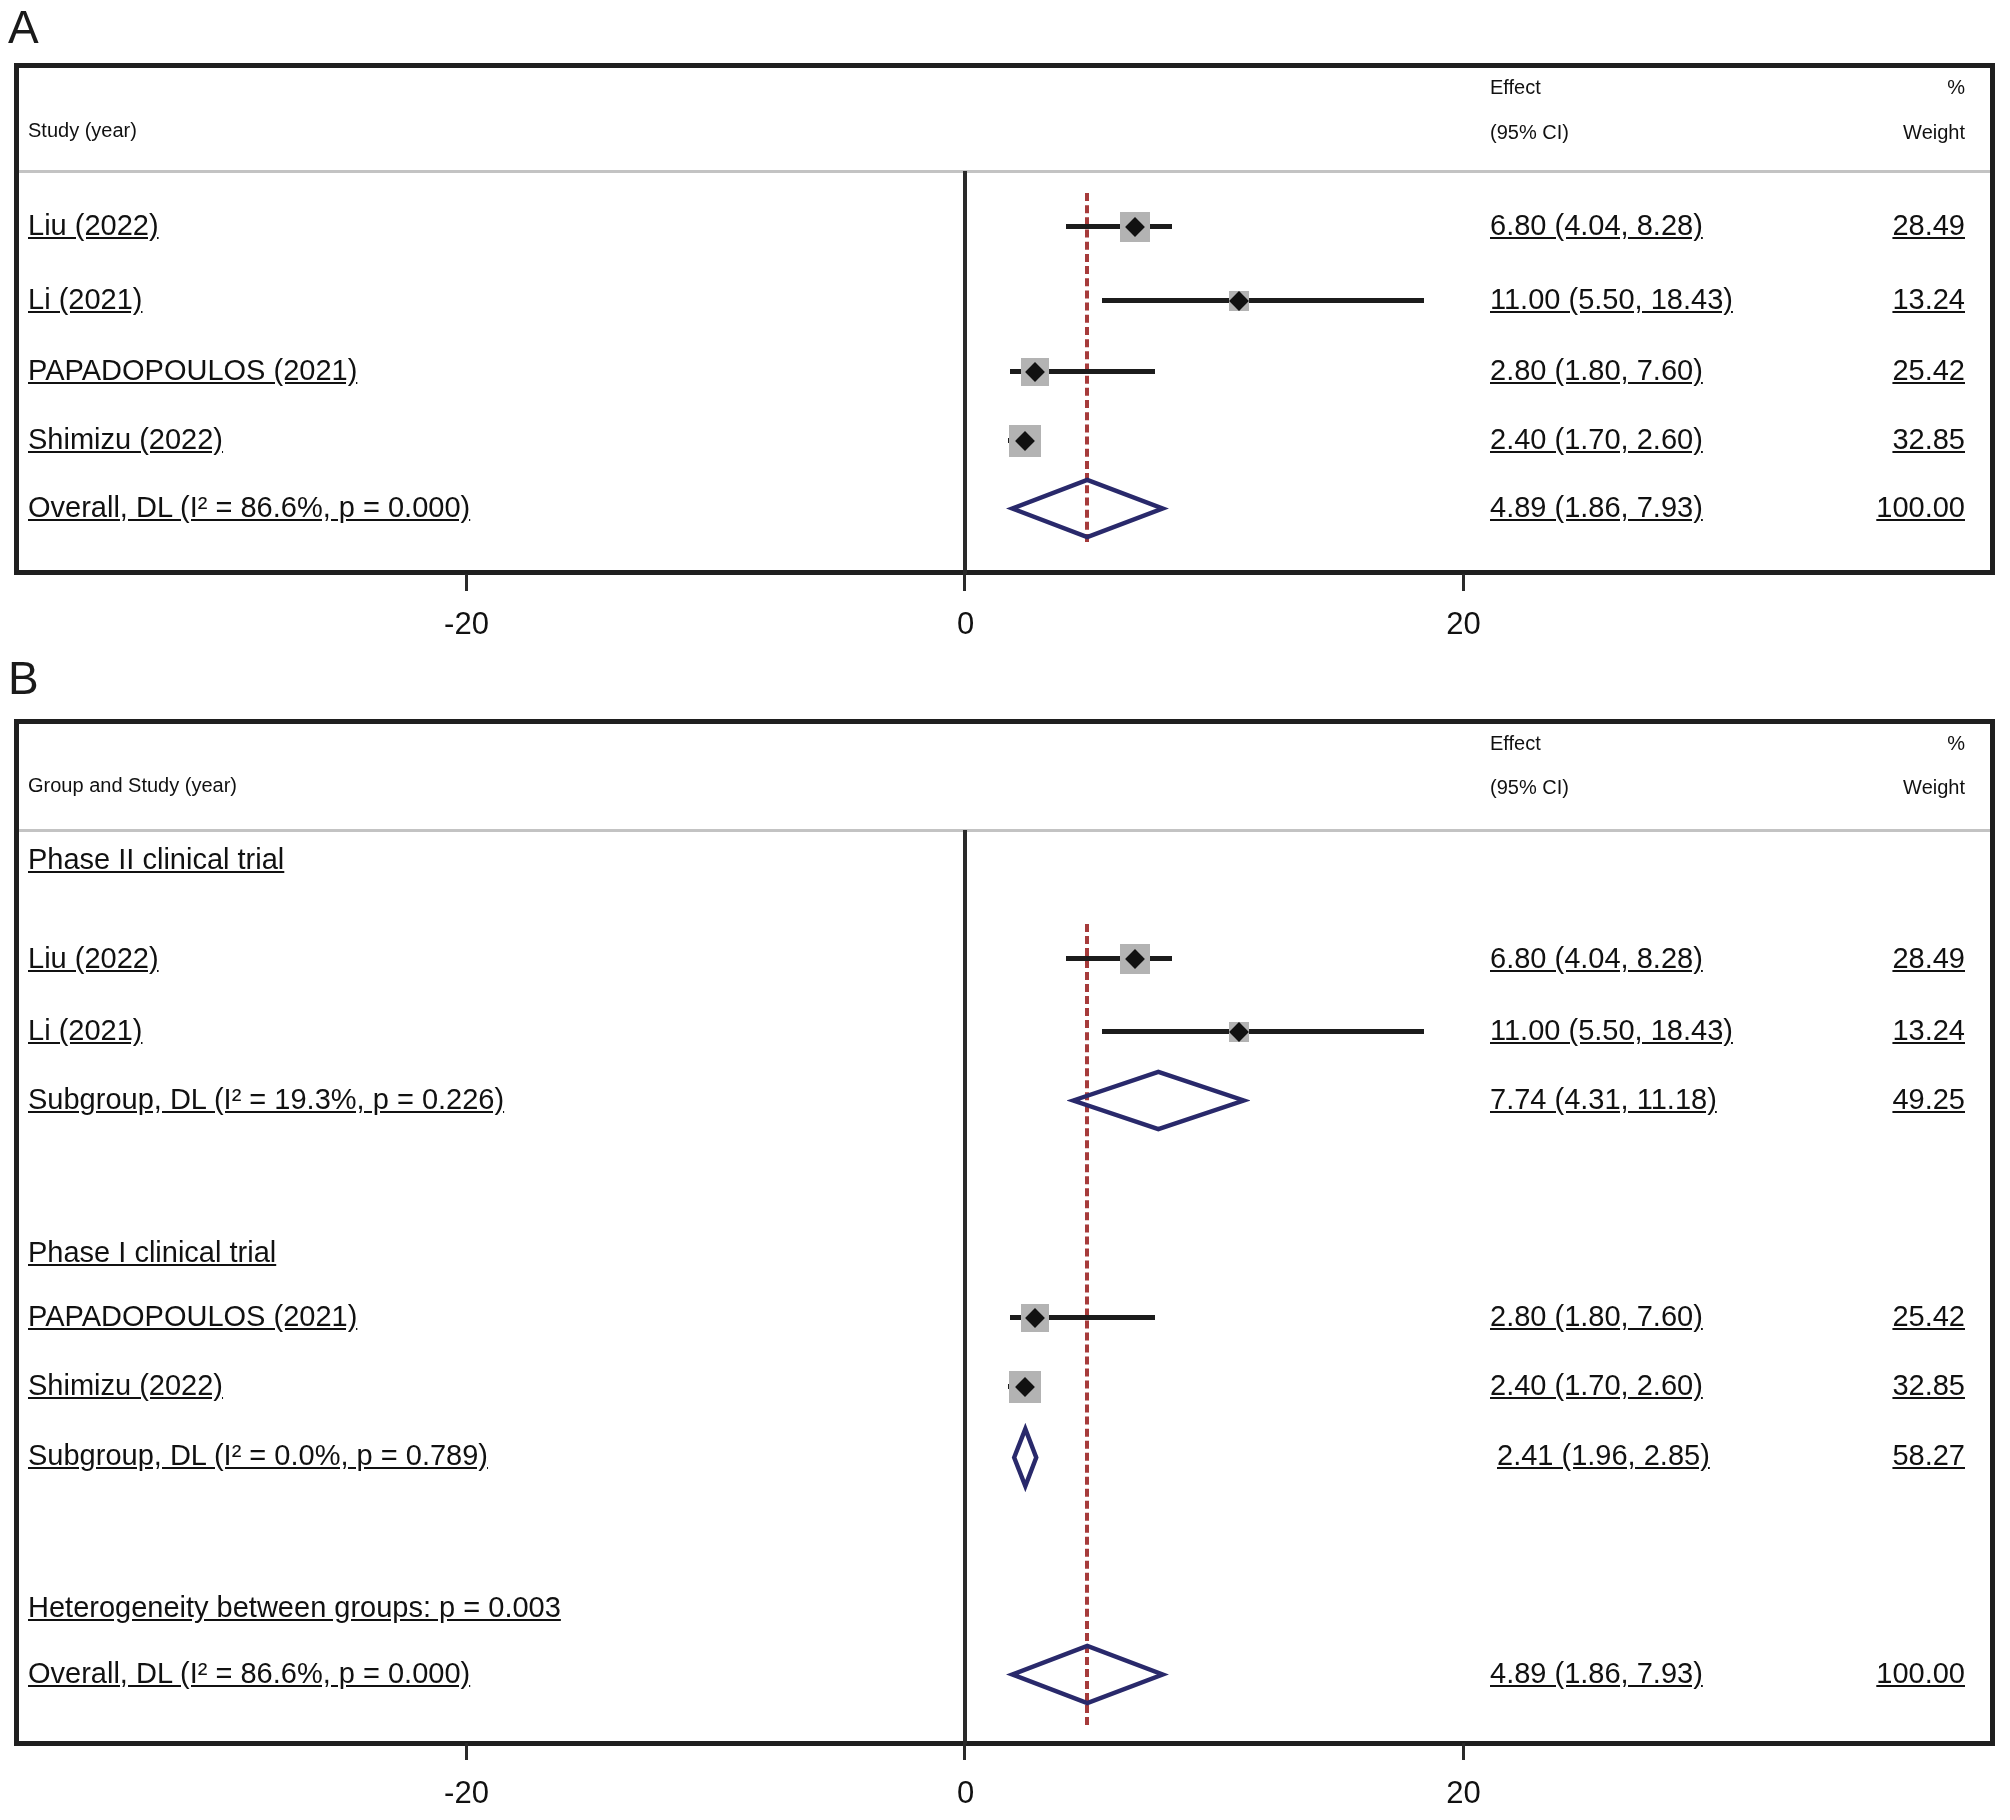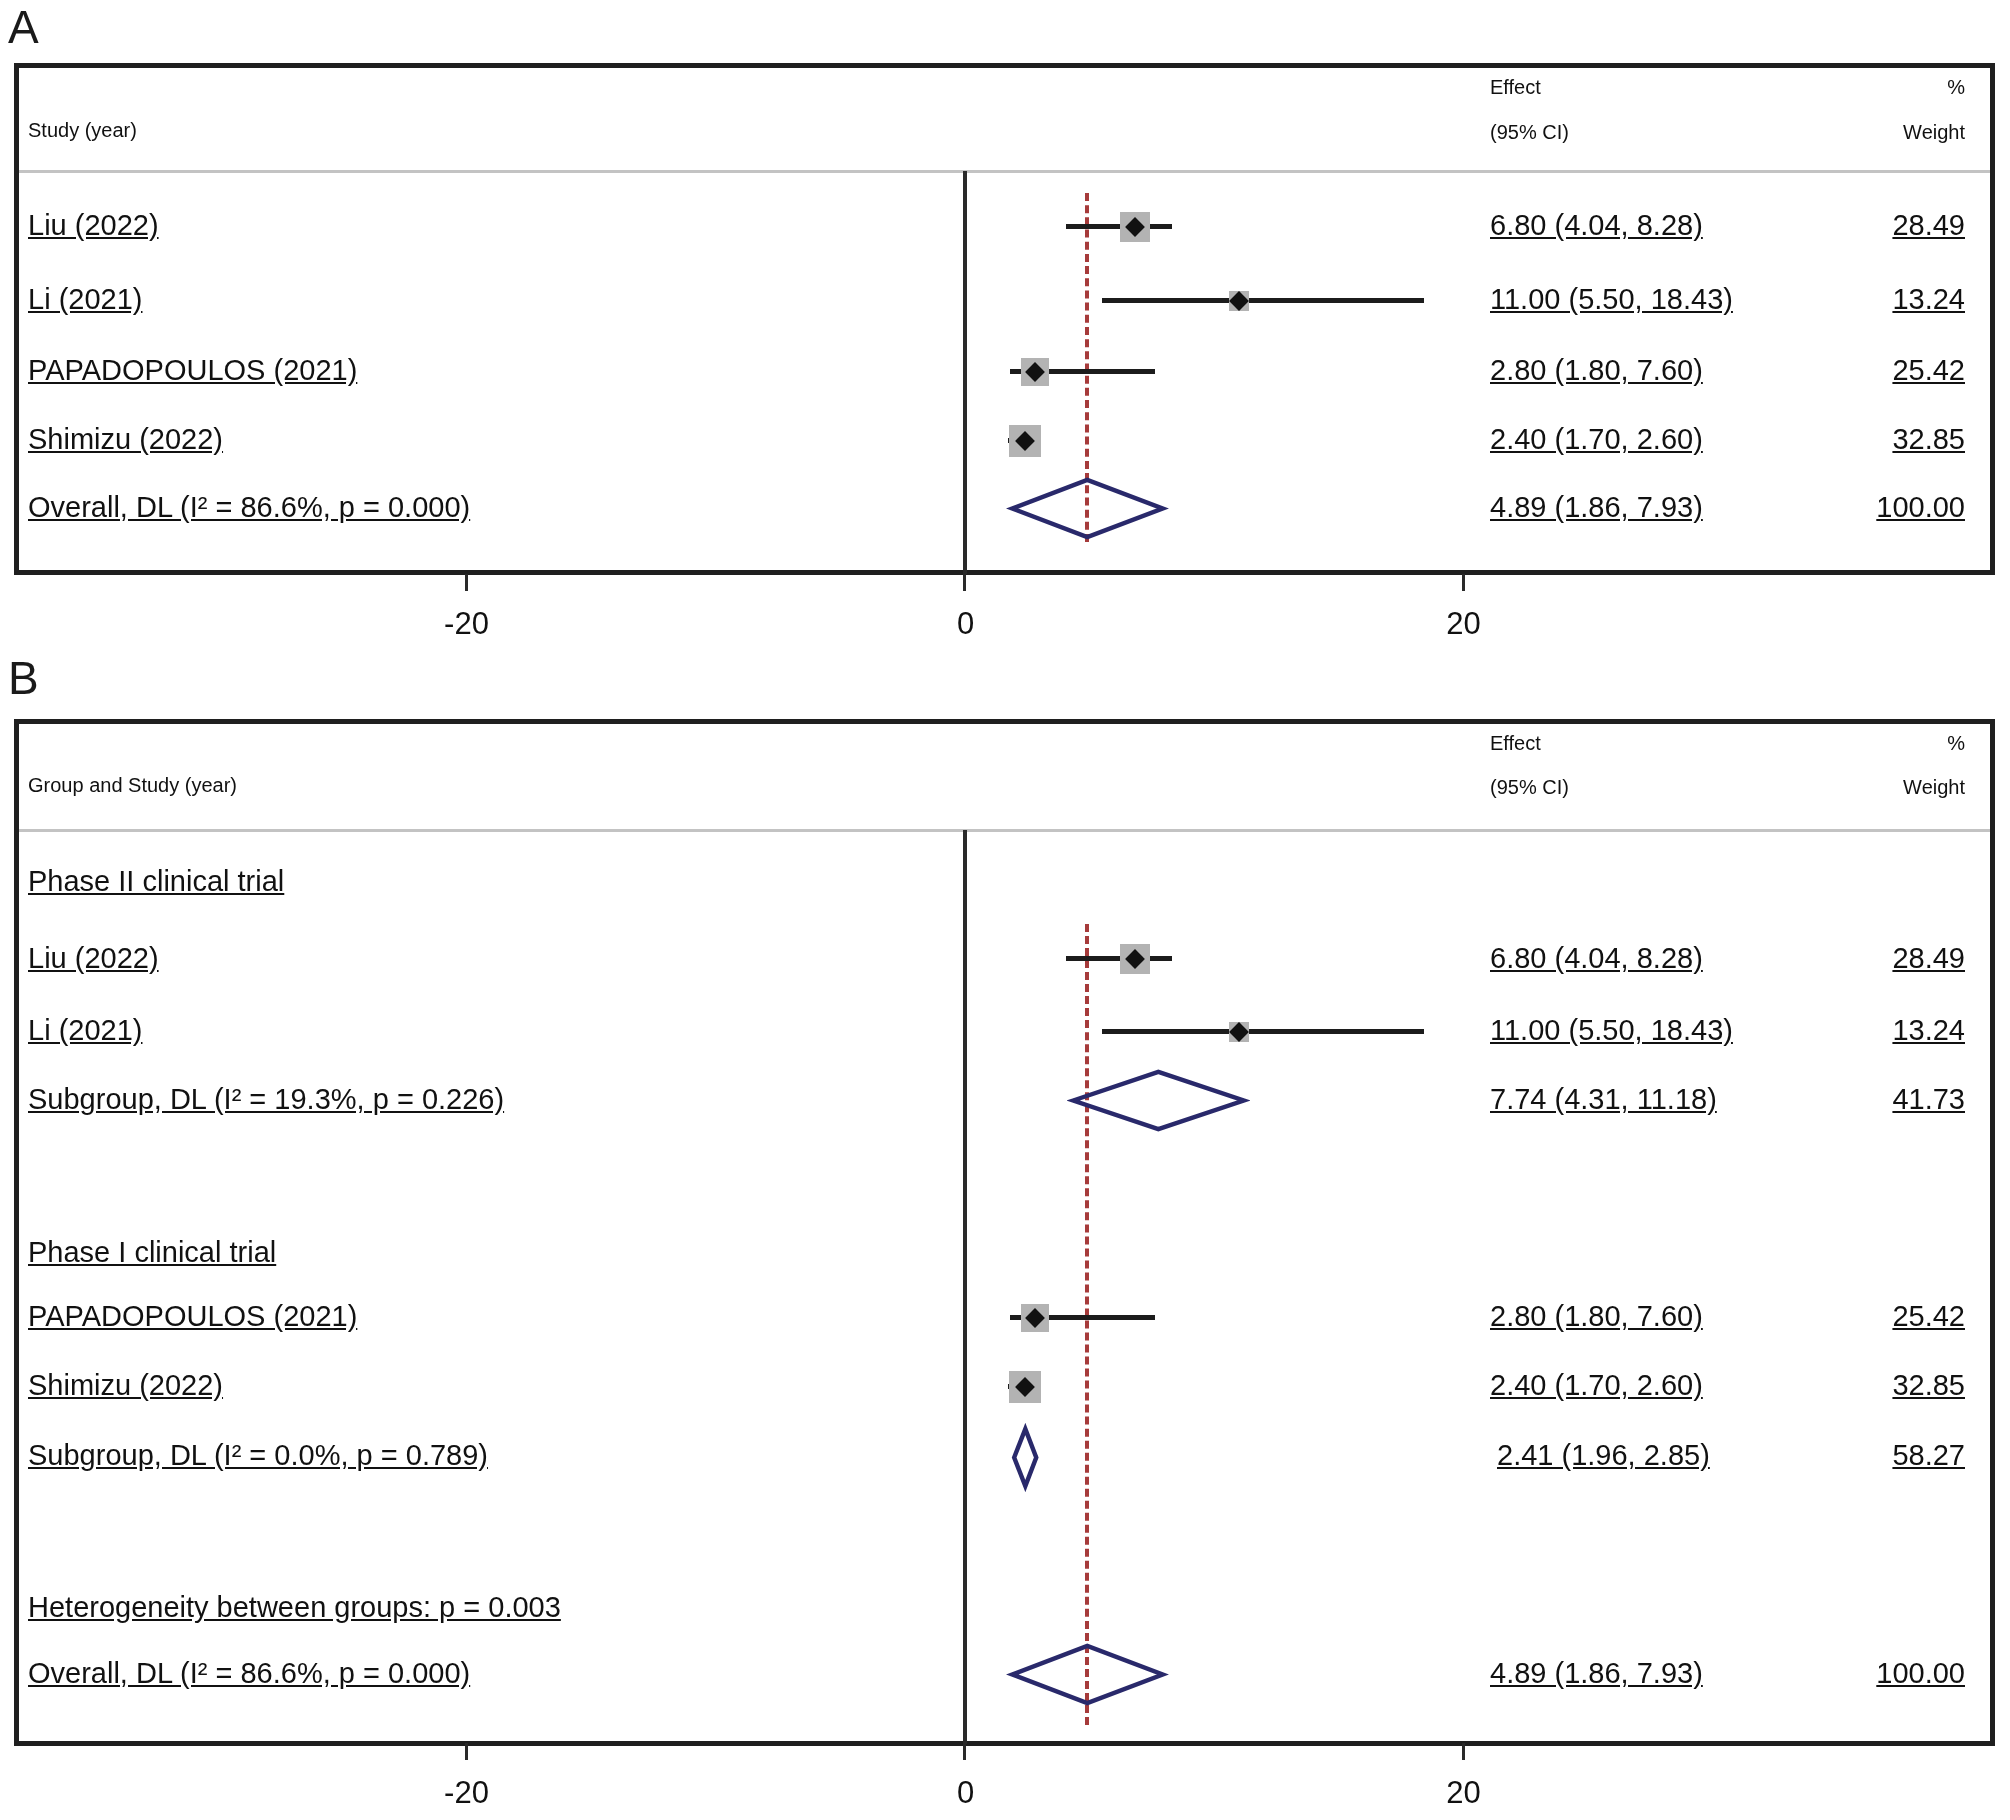--- a/index.html
+++ b/index.html
@@ -108,39 +108,39 @@
   <div class="abs hdr" style="left:1490px;top:732px;">Effect</div>
   <div class="abs hdr" style="left:1490px;top:776px;">(95% CI)</div>
   <div class="abs hdr right" style="left:1757px;top:732px;width:208px;">%</div>
   <div class="abs hdr right" style="left:1757px;top:776px;width:208px;">Weight</div>
 
   <div class="abs sep" style="left:19px;top:829px;width:1971px;"></div>
 
   <div id="panel-B-plot">
       <div class="abs" style="left: 963px; top: 830px; width: 4px; height: 914px; background: rgb(42, 42, 42);"></div>
       <div class="abs" style="left: 1085px; top: 924px; width: 0px; height: 801px; border-left: 4px dashed rgb(166, 59, 59);"></div>
-      <div class="rowtext abs" style="left: 28px; top: 866px;">Phase II clinical trial</div>
+      <div class="rowtext abs" style="left: 28px; top: 844px;">Phase II clinical trial</div>
       <div class="rowtext abs" style="left: 28px; top: 943px;">Liu (2022)</div>
       <div class="abs" style="left: 1066px; top: 956px; width: 106px; height: 5px; background: rgb(28, 28, 28);"></div>
       <div class="abs" style="left: 1120px; top: 944px; width: 30px; height: 30px; background: rgb(179, 179, 179);"></div>
       <div class="abs" style="left: 1128px; top: 952px; width: 14px; height: 14px; background: rgb(17, 17, 17); transform: rotate(45deg);"></div>
       <div class="rowtext abs" style="left: 1490px; top: 943px;">6.80 (4.04, 8.28)</div>
       <div class="rowtext weightcell abs" style="left: 1757px; top: 943px; width: 208px;">28.49</div>
       <div class="rowtext abs" style="left: 28px; top: 1015px;">Li (2021)</div>
       <div class="abs" style="left: 1102px; top: 1029px; width: 322px; height: 5px; background: rgb(28, 28, 28);"></div>
       <div class="abs" style="left: 1229px; top: 1022px; width: 20px; height: 20px; background: rgb(179, 179, 179);"></div>
       <div class="abs" style="left: 1232px; top: 1025px; width: 14px; height: 14px; background: rgb(17, 17, 17); transform: rotate(45deg);"></div>
       <div class="rowtext abs" style="left: 1490px; top: 1015px;">11.00 (5.50, 18.43)</div>
       <div class="rowtext weightcell abs" style="left: 1757px; top: 1015px; width: 208px;">13.24</div>
       <div class="rowtext abs" style="left: 28px; top: 1084px;">Subgroup, DL (I² = 19.3%, p = 0.226)</div>
       <svg width="183" height="69" style="position: absolute; left: 1067px; top: 1066px;" viewBox="0 0 185 70">
         <polygon points="6,35 92.33310000000006,6 178.91789999999992,35 92.33310000000006,64" fill="none" stroke="#29296b" stroke-width="4.5"></polygon>
       </svg>
       <div class="rowtext abs" style="left: 1490px; top: 1084px;">7.74 (4.31, 11.18)</div>
-      <div class="rowtext weightcell abs" style="left: 1757px; top: 1084px; width: 208px;">41.73</div>
+      <div class="rowtext weightcell abs" style="left: 1757px; top: 1084px; width: 208px;">49.25</div>
       <div class="rowtext abs" style="left: 28px; top: 1237px;">Phase I clinical trial</div>
       <div class="rowtext abs" style="left: 28px; top: 1301px;">PAPADOPOULOS (2021)</div>
       <div class="abs" style="left: 1010px; top: 1315px; width: 145px; height: 5px; background: rgb(28, 28, 28);"></div>
       <div class="abs" style="left: 1021px; top: 1304px; width: 28px; height: 28px; background: rgb(179, 179, 179);"></div>
       <div class="abs" style="left: 1028px; top: 1311px; width: 14px; height: 14px; background: rgb(17, 17, 17); transform: rotate(45deg);"></div>
       <div class="rowtext abs" style="left: 1490px; top: 1301px;">2.80 (1.80, 7.60)</div>
       <div class="rowtext weightcell abs" style="left: 1757px; top: 1301px; width: 208px;">25.42</div>
       <div class="rowtext abs" style="left: 28px; top: 1370px;">Shimizu (2022)</div>
       <div class="abs" style="left: 1008px; top: 1384px; width: 22.4px; height: 5px; background: rgb(28, 28, 28);"></div>
       <div class="abs" style="left: 1009px; top: 1371px; width: 32px; height: 32px; background: rgb(179, 179, 179);"></div>

